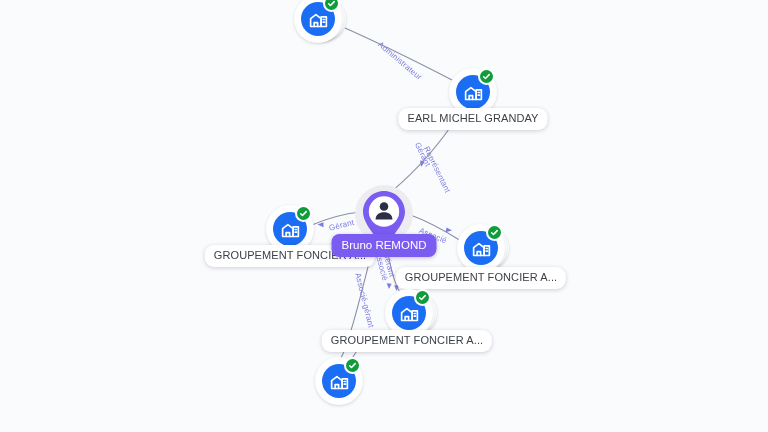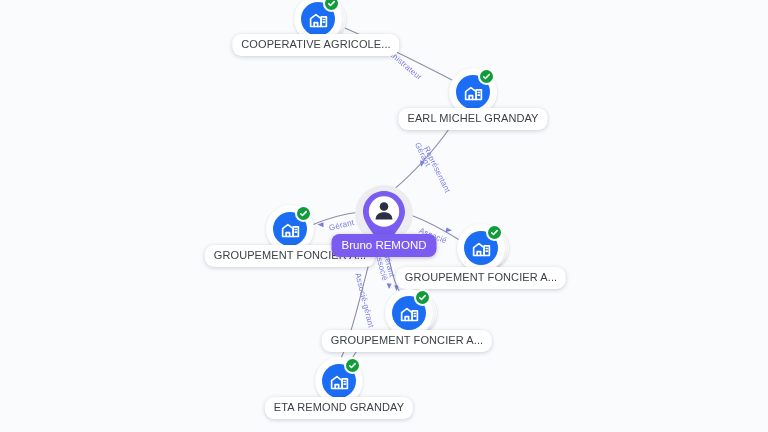--- a/index.html
+++ b/index.html
@@ -213,21 +213,20 @@
           <path d="M7 20 L7 15.5 L11 15.5 L11 20"></path>
         </svg>
       </div>
       <div class="check-badge">
         <svg width="9" height="9" viewBox="0 0 14 14" fill="none" stroke="#ffffff" stroke-width="2.4" stroke-linecap="round" stroke-linejoin="round">
           <path d="M2.6 7.4 L5.4 10.1 L11.2 4.1"></path>
         </svg>
       </div>
     </div>
   </div>
-  <div class="node-label" style="left:316px; top:34px;">COOPERATIVE AGRICOLE...</div>
 
   <div class="node" style="left:473px; top:92px;">
     <div class="node-stack">
       <div class="card c1"></div>
       <div class="glyph-circle">
         <svg width="21" height="21" viewBox="0 0 24 24" fill="none" stroke="#ffffff" stroke-width="1.9" stroke-linecap="round" stroke-linejoin="round">
           <path d="M3 20 L3 11 L9 6.5 L15 11 L15 20 Z"></path>
           <path d="M15 20 L15 9 L21 9 L21 20 Z"></path>
           <path d="M17.3 12 L18.9 12 M17.3 15 L18.9 15"></path>
           <path d="M7 20 L7 15.5 L11 15.5 L11 20"></path>
@@ -317,21 +316,20 @@
           <path d="M7 20 L7 15.5 L11 15.5 L11 20"></path>
         </svg>
       </div>
       <div class="check-badge">
         <svg width="9" height="9" viewBox="0 0 14 14" fill="none" stroke="#ffffff" stroke-width="2.4" stroke-linecap="round" stroke-linejoin="round">
           <path d="M2.6 7.4 L5.4 10.1 L11.2 4.1"></path>
         </svg>
       </div>
     </div>
   </div>
-  <div class="node-label" style="left:339px; top:397px;">ETA REMOND GRANDAY</div>
 
   <div class="person-node" style="left:384px; top:213px;">
     <div class="person-halo"></div>
     <div class="pin">
       <svg width="46" height="58" viewBox="0 0 46 58">
         <path d="M23 2 C11.4 2 2 11.4 2 23 C2 34 14.5 47.5 20.3 54.6
                  C21.7 56.3 24.3 56.3 25.7 54.6 C31.5 47.5 44 34 44 23
                  C44 11.4 34.6 2 23 2 Z" fill="#7b5cf0"></path>
         <circle cx="23" cy="22.5" r="15.2" fill="#ffffff"></circle>
         <g fill="#2d2f45">

